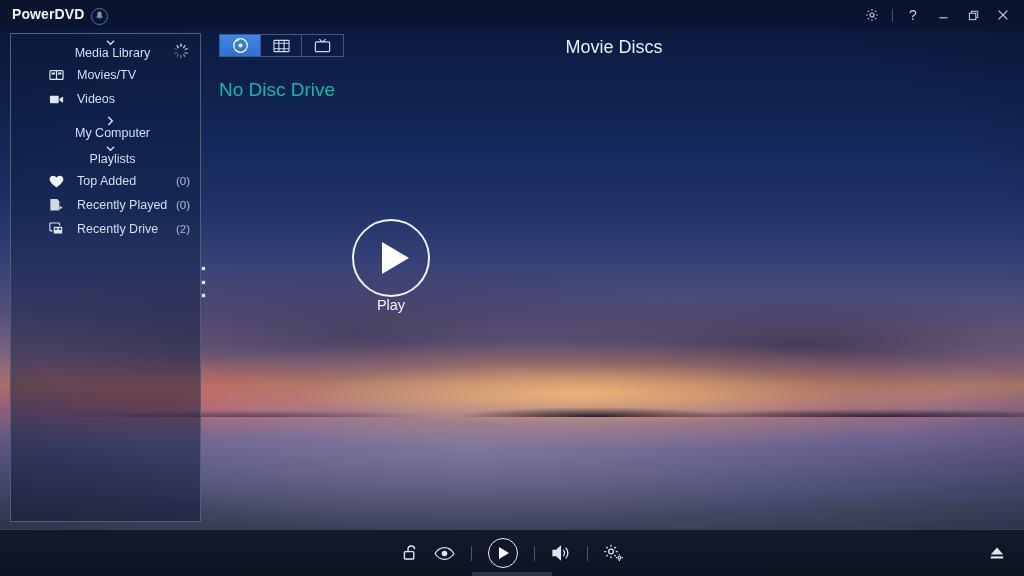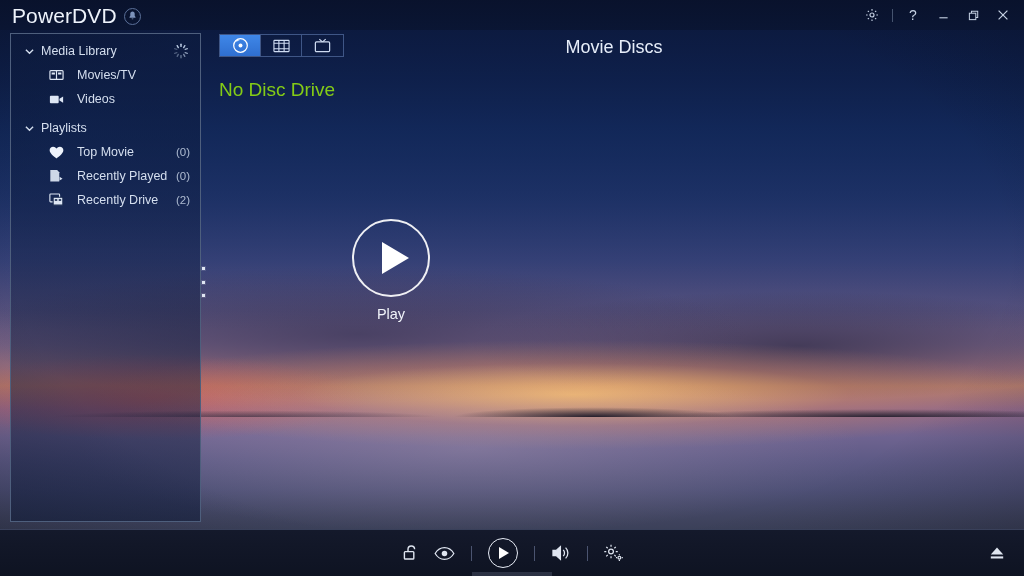--- a/index.html
+++ b/index.html
@@ -74,21 +74,21 @@
     position: absolute; left: 0; top: 0; width: 1024px; height: 30px;
     display: flex; align-items: center;
     background: linear-gradient(180deg, rgba(9,18,44,0.96), rgba(10,21,50,0.88));
     z-index: 20;
   }
   .brand {
     display: flex; align-items: baseline; gap: 7px;
     padding-left: 12px;
   }
   .brand-title {
-    font-size: 21px; font-weight: 400; color: #eef3fb;
+    font-size: 14px; font-weight: 700; color: #eef3fb;
     letter-spacing: 0.1px; line-height: 1;
   }
   .brand-badge {
     width: 17px; height: 17px; border-radius: 50%;
     border: 1.4px solid #5b7099;
     display: inline-flex; align-items: center; justify-content: center;
     align-self: center; position: relative; top: 1px;
   }
   .brand-badge svg { display: block; }
 
@@ -114,21 +114,21 @@
     background: linear-gradient(180deg, rgba(13,27,62,0.55) 0%, rgba(14,28,62,0.42) 45%, rgba(13,24,54,0.55) 100%);
     z-index: 15;
     overflow: hidden;
   }
   .nav-row {
     position: relative;
     display: flex; align-items: center;
     height: 24px; color: #d5dfef; font-size: 12.5px;
     cursor: pointer; user-select: none;
   }
-  .nav-group { padding-left: 10px; }
+  .nav-group { padding-left: 10px; flex-direction: column; }
   .nav-group .chev { width: 16px; display:flex; align-items:center; justify-content:center; }
   .nav-group .lbl { margin-left: 4px; }
   .nav-child { padding-left: 36px; }
   .nav-child .ico {
     width: 18px; height: 16px; display:flex; align-items:center; justify-content:center;
     color: #dde6f4; flex: none;
   }
   .nav-child .lbl { margin-left: 12px; }
   .nav-count {
     position: absolute; right: 10px; font-size: 11.5px; color: #aebbd1;
@@ -170,21 +170,21 @@
 
   .panel-title {
     position: absolute; top: 37px; left: 219px; width: 790px;
     text-align: center;
     font-size: 18px; color: #e6edf9;
     z-index: 14; pointer-events: none;
   }
 
   .no-disc {
     position: absolute; left: 219px; top: 79px;
-    font-size: 19px; color: #84cc16; font-weight: 400;
+    font-size: 19px; color: #14b8a6; font-weight: 400;
     z-index: 14;
   }
 
   
   .playzone {
     position: absolute; left: 352px; top: 219px;
     width: 78px; text-align: center; z-index: 14;
     cursor: pointer;
   }
   .play-circle {
@@ -194,21 +194,21 @@
     margin: 0 auto;
   }
   .play-tri {
     width: 0; height: 0;
     border-top: 16px solid transparent;
     border-bottom: 16px solid transparent;
     border-left: 27px solid #ffffff;
     margin-left: 8px;
   }
   .play-label {
-    margin-top: 9px; font-size: 14.5px; color: #f1f4fa;
+    font-size: 14.5px; color: #f1f4fa;
   }
 
   
   .ctrlbar {
     position: absolute; left: 0; bottom: 0; width: 1024px; height: 47px;
     background: linear-gradient(180deg, #14192b 0%, #0e1322 100%);
     border-top: 1px solid #39405a;
     z-index: 20;
     display: flex; align-items: center; justify-content: center;
   }
@@ -341,38 +341,46 @@
         <svg width="15" height="11" viewBox="0 0 16 12" fill="#dde6f4">
           <rect x="0.8" y="2" width="9.6" height="8" rx="1"></rect>
           <path d="M11.2 5.2l4-2.6v7l-4-2.6z"></path>
         </svg>
       </span>
       <span class="lbl">Videos</span>
     </div>
 
 
 
+    <div class="nav-row nav-group" style="margin-top:5px;">
+      <span class="chev">
+        <svg width="7" height="10" viewBox="0 0 7 10" stroke="#d5dfef" stroke-width="1.5" fill="none">
+            <path d="M1.3 1L5.3 5 1.3 9"></path>
+          </svg>
+      </span>
+      <span class="lbl">My Computer</span>
+    </div>
 
     <div class="nav-row nav-group" style="margin-top:5px;">
       <span class="chev">
         <svg width="9" height="7" viewBox="0 0 10 7" stroke="#d5dfef" stroke-width="1.5" fill="none">
             <path d="M1 1.5L5 5.5 9 1.5"></path>
           </svg>
       </span>
       <span class="lbl">Playlists</span>
     </div>
 
 
     <div class="nav-row nav-child">
       <span class="ico">
         <svg width="15" height="13" viewBox="0 0 16 14" fill="#eef3fb">
           <path d="M8 13.2S0.6 8.6 0.6 4.5C0.6 2.3 2.3 0.7 4.4 0.7c1.5 0 2.8 0.9 3.6 2.1C8.8 1.6 10.1 0.7 11.6 0.7c2.1 0 3.8 1.6 3.8 3.8C15.4 8.6 8 13.2 8 13.2z"></path>
         </svg>
       </span>
-      <span class="lbl">Top Movie</span>
+      <span class="lbl">Top Added</span>
       <span class="nav-count">(0)</span>
     </div>
 
     <div class="nav-row nav-child">
       <span class="ico">
         <svg width="14" height="14" viewBox="0 0 15 15" fill="none" stroke="#dde6f4" stroke-width="1.2">
           <path d="M1.4 1.2h7.3l2.3 2.3v10H1.4z" fill="#dde6f4" stroke="none" opacity="0.92"></path>
           <path d="M11.3 8.4l3.2 2-3.2 2z" fill="#dde6f4" stroke="none"></path>
         </svg>
       </span>

